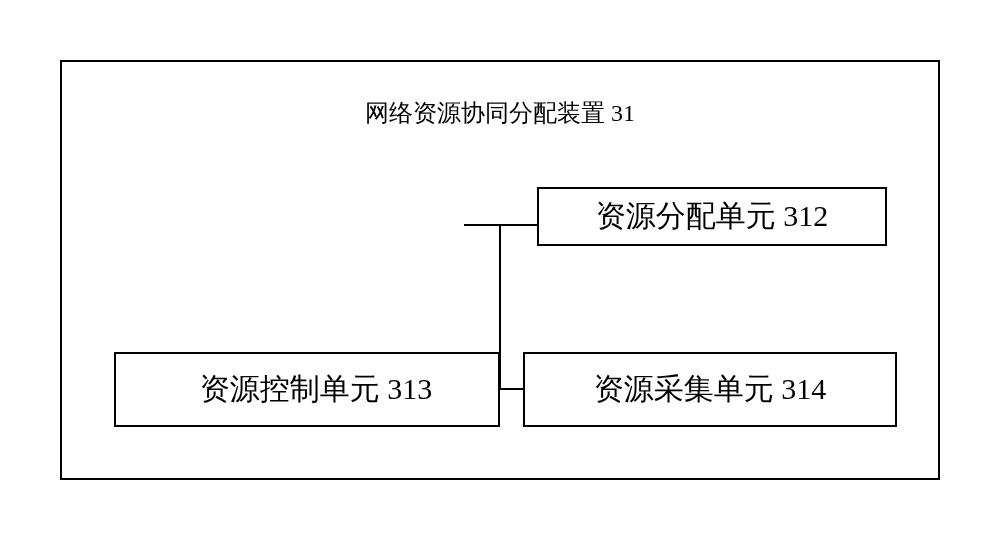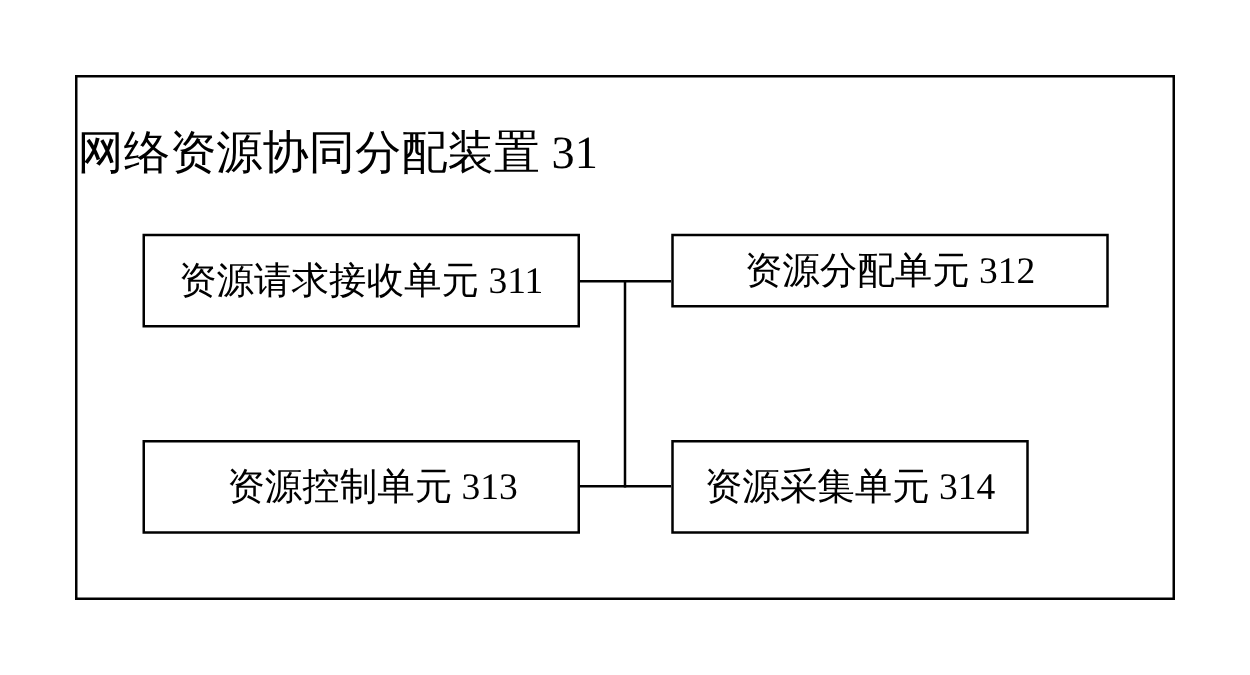--- a/index.html
+++ b/index.html
@@ -20,22 +20,22 @@
       top: 60px;
       width: 880px;
       height: 420px;
       border: 2px solid #000;
     }
     .title {
       position: absolute;
       top: 35px;
       left: 0;
       width: 100%;
-      text-align: left;
-      font-size: 37px;
+      text-align: center;
+      font-size: 24px;
       color: #000;
     }
     .unit-box {
       position: absolute;
       border: 2px solid #000;
       display: flex;
       align-items: center;
       justify-content: center;
       font-size: 30px;
       color: #000;
@@ -49,28 +49,28 @@
     }
     .box-312 {
       left: 475px;
       top: 125px;
       width: 350px;
       height: 59px;
     }
     .box-313 {
       left: 52px;
       top: 290px;
-      width: 350px;
+      width: 386px;
       height: 75px;
       padding-left: 18px;
     }
     .box-314 {
-      left: 475px;
+      left: 461px;
       top: 290px;
-      width: 286px;
+      width: 374px;
       height: 75px;
     }
     .line {
       position: absolute;
       background: #000;
     }
     
     .line-vertical {
       left: 437px;
       top: 162px;
@@ -95,23 +95,20 @@
 </head>
 <body>
 
 <div class="outer-box">
   <div class="title">网络资源协同分配装置 31</div>
 
   <div class="line line-vertical"></div>
   <div class="line line-top"></div>
   <div class="line line-bottom"></div>
 
-  <div class="unit-box box-311">
-    <span>资源请求接收单元 311</span>
-  </div>
   <div class="unit-box box-312">
     <span>资源分配单元 312</span>
   </div>
   <div class="unit-box box-313">
     <span>资源控制单元 313</span>
   </div>
   <div class="unit-box box-314">
     <span>资源采集单元 314</span>
   </div>
 </div>

